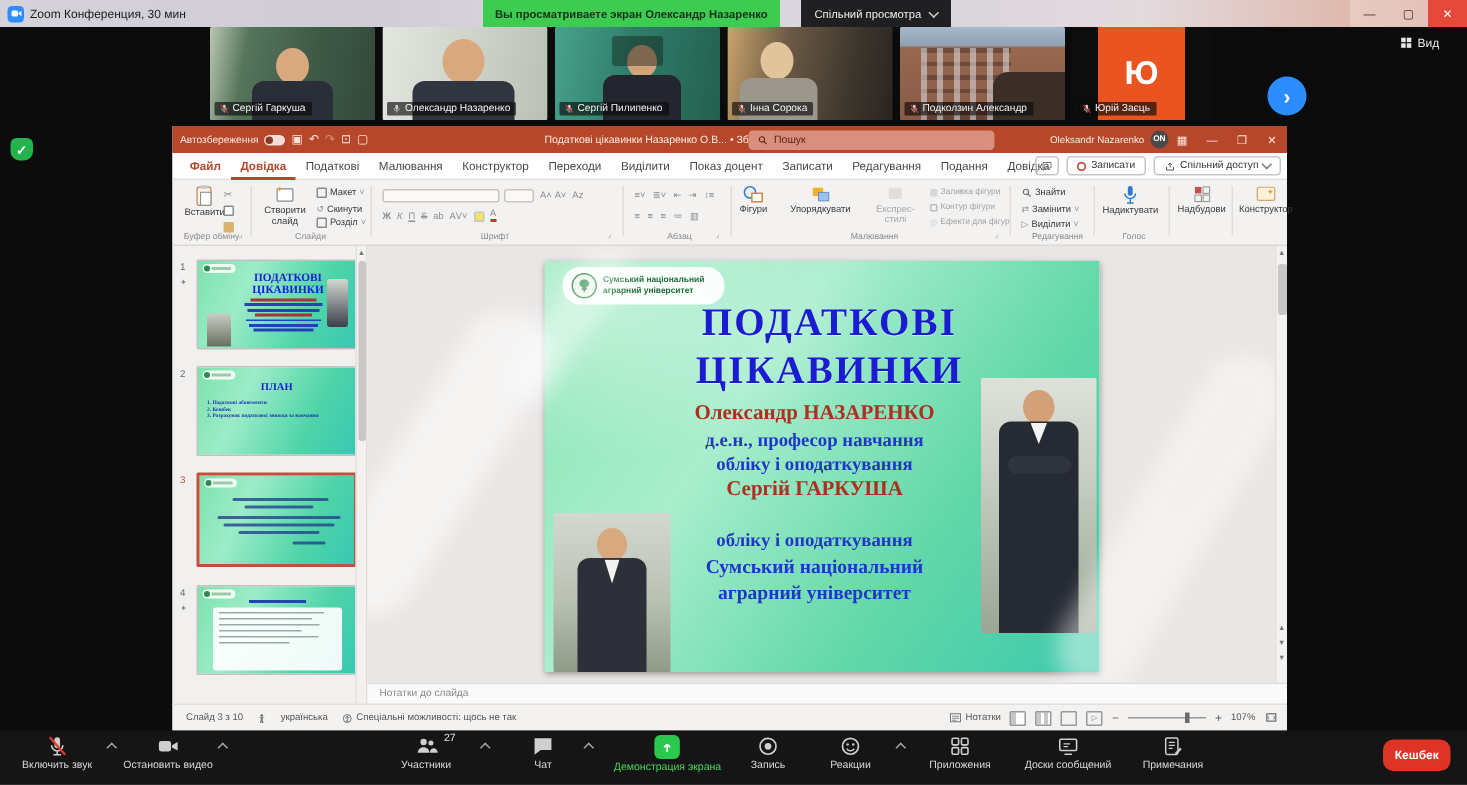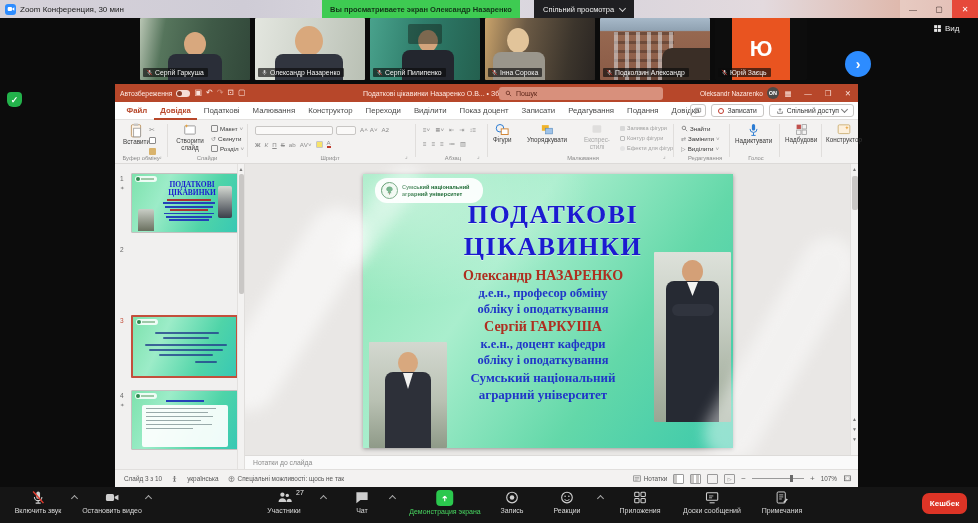--- a/index.html
+++ b/index.html
@@ -535,20 +535,32 @@
           <div style="width:38px;height:1.8px;background:#a33;"></div>
           <div style="width:50px;height:1.8px;background:#2441b8;"></div>
           <div style="width:46px;height:1.8px;background:#2441b8;"></div>
           <div style="width:40px;height:1.8px;background:#2441b8;"></div>
         </div>
         <div style="position:absolute;left:6px;bottom:1px;width:16px;height:22px;background:linear-gradient(#c9cec6,#6a705f);border-radius:2px 2px 0 0;"></div>
         <div style="position:absolute;right:5px;top:12px;width:14px;height:32px;background:linear-gradient(#d5d9d2,#3a3f4a);border-radius:2px;"></div>
       </div>
 
       <span class="tnum" style="top:82px;">2</span>
+      <div class="thumb" style="top:80px;">
+        <div class="minilogo">
+            <i></i>
+            <b></b>
+          </div>
+        <div style="position:absolute;top:9px;left:0;width:100%;text-align:center;font-family:'Liberation Serif',serif;font-weight:bold;color:#1b1bd0;font-size:7px;">ПЛАН</div>
+        <div style="position:absolute;top:21px;left:6px;width:95px;color:#1d35b5;font-weight:bold;font-size:3.6px;line-height:4.6px;font-family:'Liberation Serif',serif;">
+          <div>1. Податкові абонементи</div>
+          <div>2. Кешбек</div>
+          <div>3. Розрахунок податкової знижки за навчання</div>
+        </div>
+      </div>
 
       <span class="tnum" style="top:153px;color:#c34f3c;">3</span>
       <div class="thumb sel" style="top:151px;">
         <div class="minilogo">
             <i></i>
             <b></b>
           </div>
         <div>
           <div class="qline" style="left:22px;top:15px;width:64px;"></div>
           <div class="qline" style="left:30px;top:20px;width:46px;"></div>
@@ -593,24 +605,23 @@
               </svg>
           </span>
           <span class="logotxt">
             <span>Сумський національний</span><br><span>аграрний університет</span>
           </span>
         </div>
         <div class="stitle" style="top:26px;">ПОДАТКОВІ</div>
         <div class="stitle" style="top:58px;">ЦІКАВИНКИ</div>
 
         <div class="sline red" style="top:94px;font-size:14px;">Олександр НАЗАРЕНКО</div>
-        <div class="sline blue" style="top:112px;font-size:12.5px;">д.е.н., професор обміну</div>
+        <div class="sline blue" style="top:112px;font-size:12.5px;">д.е.н., професор навчання</div>
         <div class="sline blue" style="top:128px;font-size:12.5px;">обліку і оподаткування</div>
         <div class="sline red" style="top:145px;font-size:14px;">Сергій ГАРКУША</div>
-        <div class="sline blue" style="top:163px;font-size:12.5px;">к.е.н., доцент кафедри</div>
         <div class="sline blue" style="top:179px;font-size:12.5px;">обліку і оподаткування</div>
         <div class="sline blue" style="top:196px;font-size:13px;">Сумський національний</div>
         <div class="sline blue" style="top:213px;font-size:13px;">аграрний університет</div>
 
         <div class="photo" style="left:6px;top:168px;width:78px;height:106px;background:linear-gradient(180deg,#d3d8d0 0%,#b9c1b3 55%,#8f9a88 100%);">
           <div class="ph" style="left:29px;top:10px;width:20px;height:22px;background:#d8a87e;"></div>
           <div class="pb" style="left:16px;top:30px;width:46px;height:76px;background:#2d3039;"></div>
           <div style="position:absolute;left:34px;top:31px;width:10px;height:16px;background:#f2f2f0;clip-path:polygon(0 0,100% 0,50% 100%);"></div>
         </div>
         <div class="photo" style="left:291px;top:78px;width:77px;height:170px;background:linear-gradient(180deg,#dde1da 0%,#c6cdc2 40%,#9aa694 100%);">

